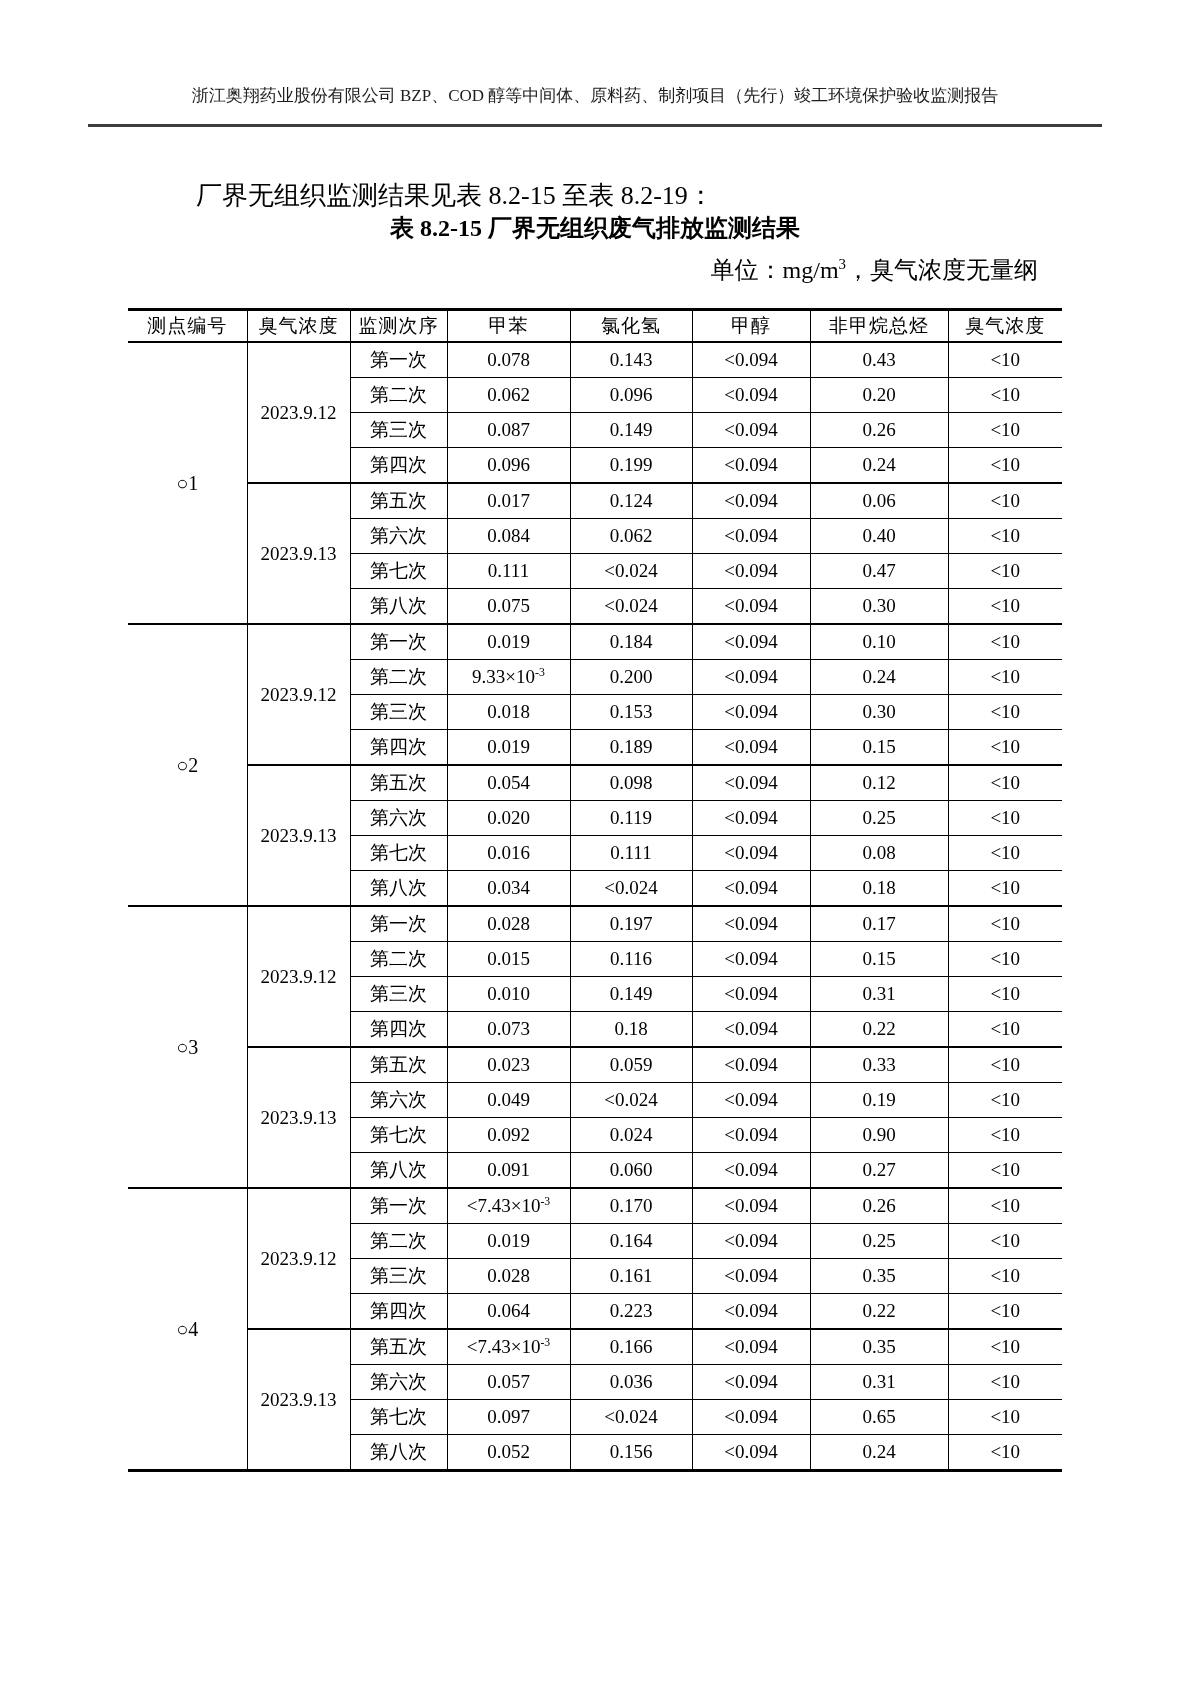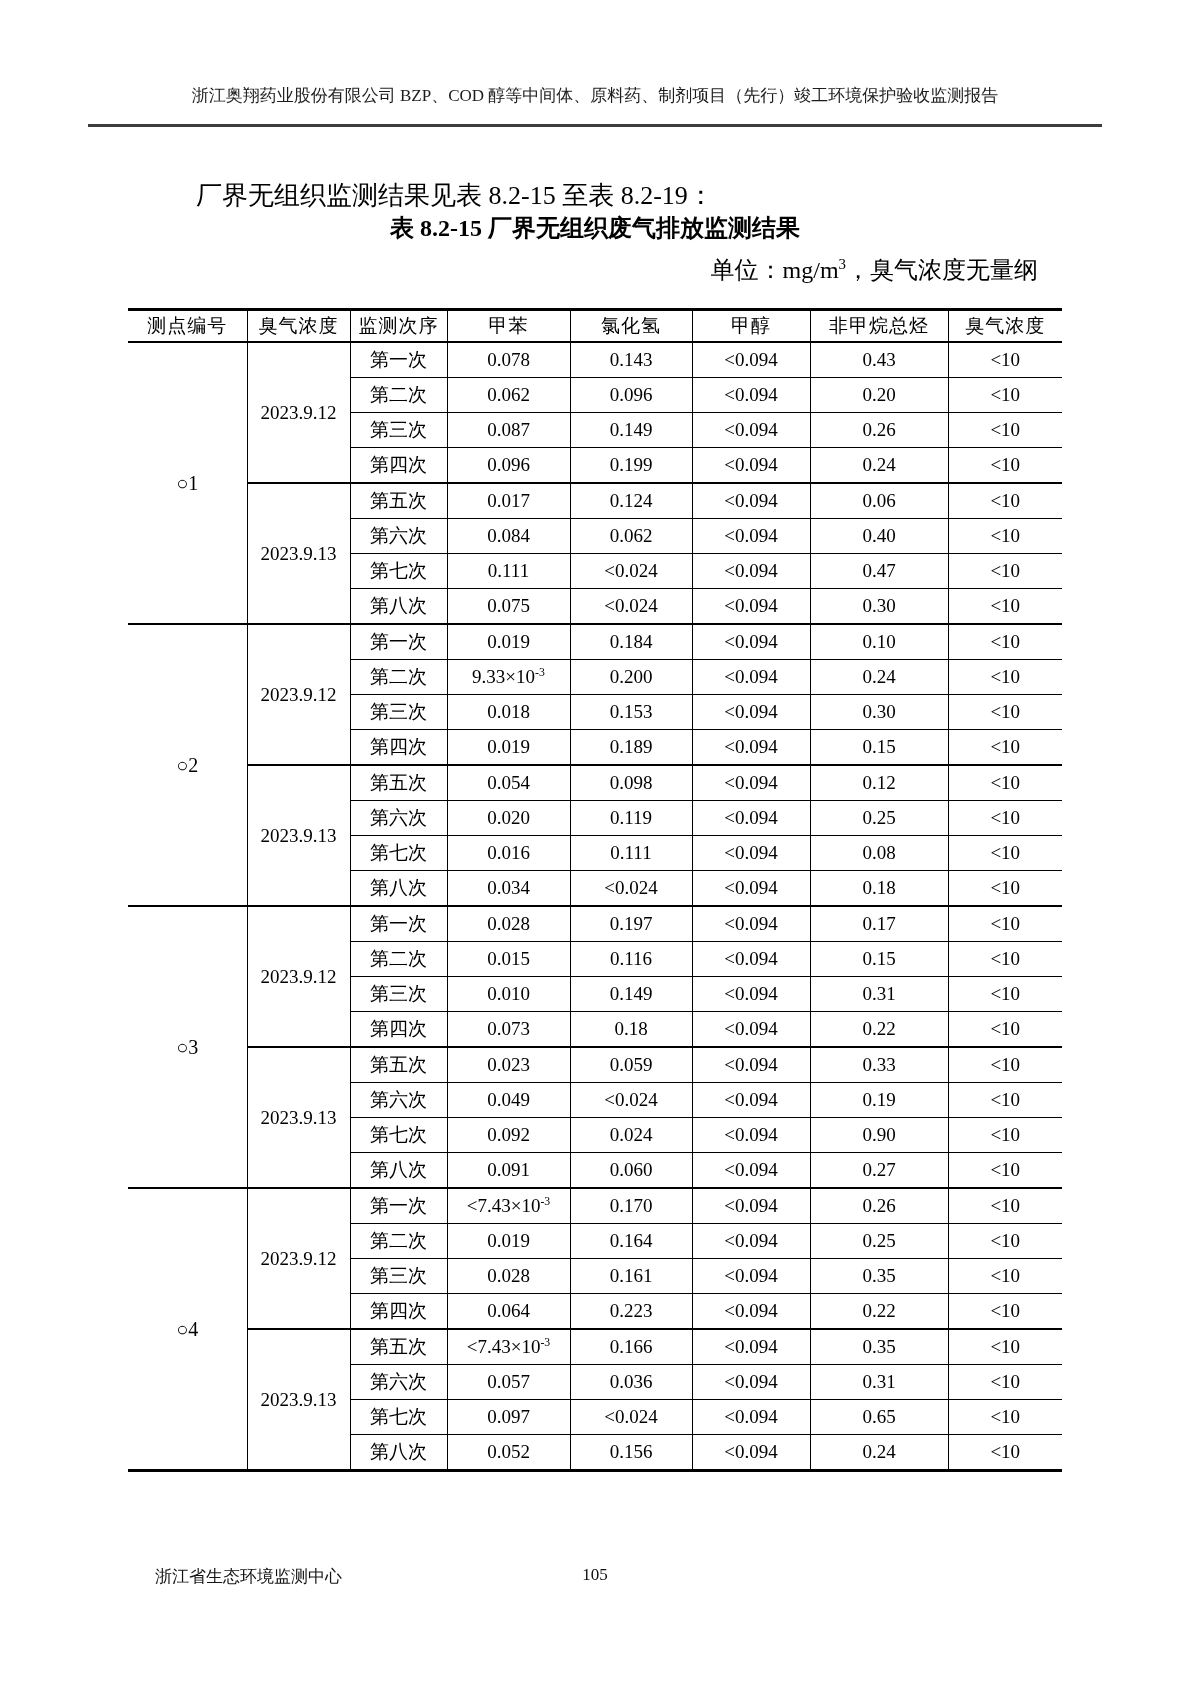--- a/index.html
+++ b/index.html
@@ -361,18 +361,14 @@
           <td class="col2 group-end">第八次</td>
           <td class="col3 group-end">0.052</td>
           <td class="col4 group-end">0.156</td>
           <td class="col5 group-end">&lt;0.094</td>
           <td class="col6 group-end">0.24</td>
           <td class="col7 group-end">&lt;10</td>
         </tr>
       </tbody>
   </table>
 
-  <div class="footer">
-    <span class="org">浙江省生态环境监测中心</span>
-    <span class="pageno">105</span>
-  </div>
 
 </div>
 
 </body></html>

